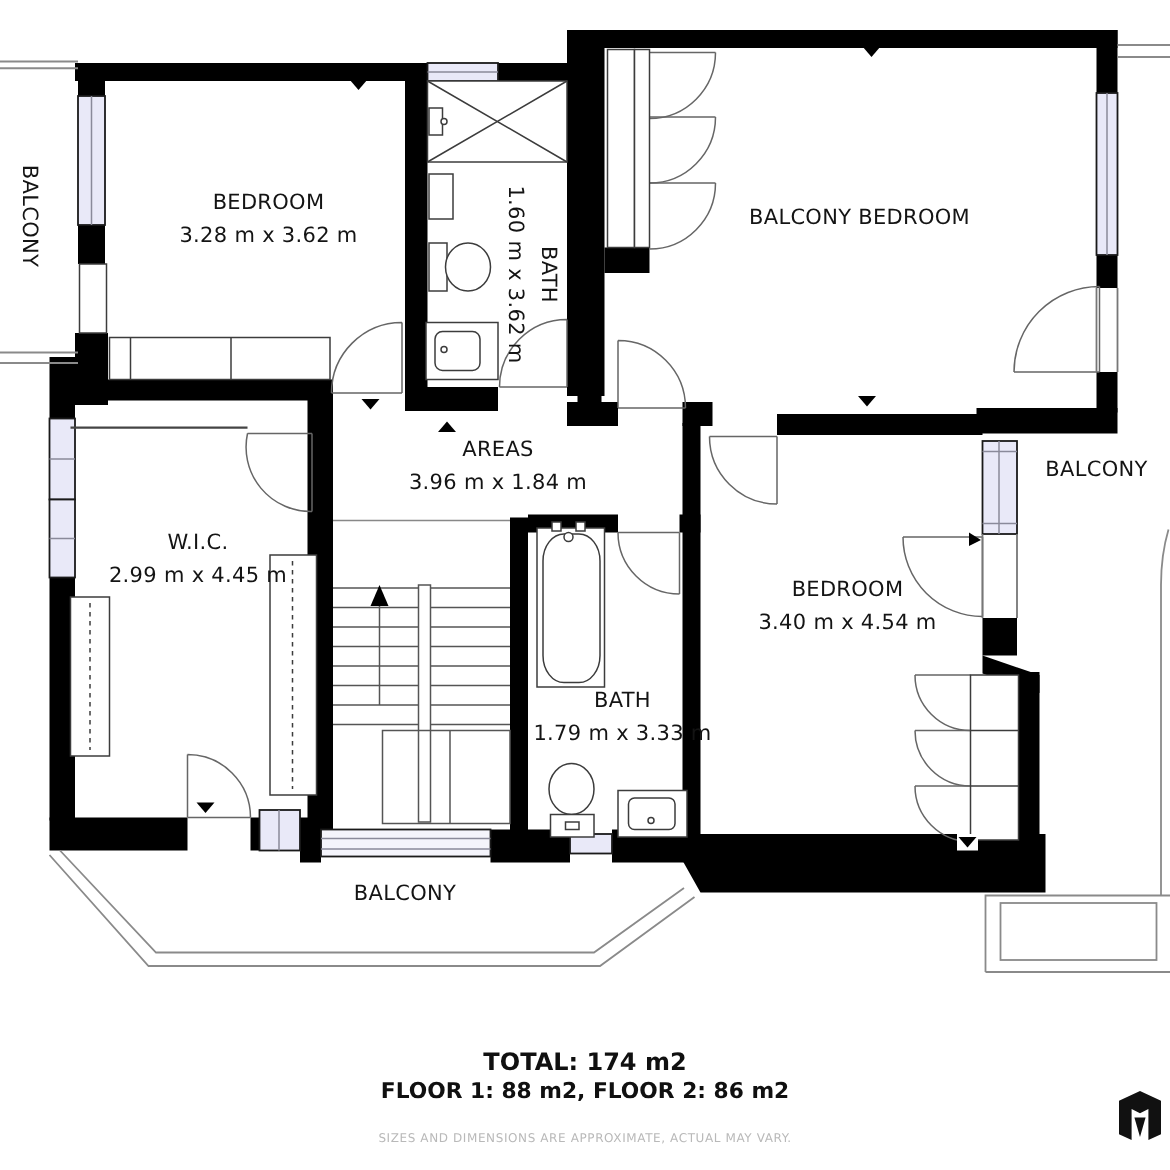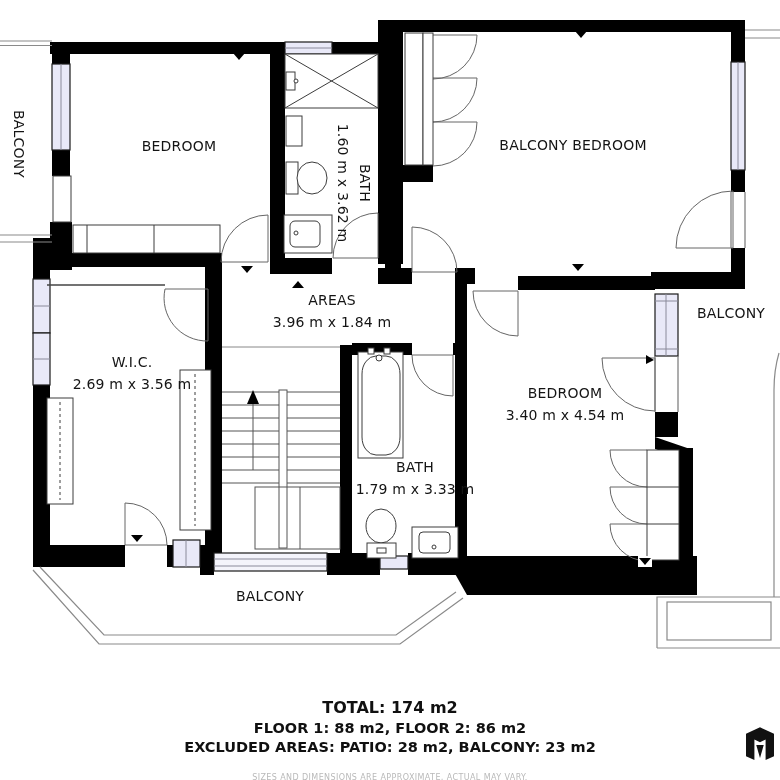--- a/index.html
+++ b/index.html
@@ -193,52 +193,52 @@
     <polygon points="550,556 562,556 556,563"></polygon>
     <rect x="638" y="556" width="14" height="11" fill="#fff"></rect>
     <polygon points="639,558 651,558 645,565"></polygon>
     <polygon points="131,535 143,535 137,542"></polygon>
     <polygon points="646,355 646,364 654,360"></polygon>
   </g>
 </svg>
 
   <div class="rlabel" style="left:179px;top:146px">
     <div>BEDROOM</div>
+    <div>3.28 m x 3.62 m</div>
   </div>
   <div class="rlabel vert" style="left:354px;top:183px">
     <div>BATH</div>
     <div>1.60 m x 3.62 m</div>
   </div>
   <div class="rlabel" style="left:573px;top:145px">
     <div>BALCONY BEDROOM</div>
   </div>
   <div class="rlabel" style="left:332px;top:311px">
     <div>AREAS</div>
     <div>3.96 m x 1.84 m</div>
   </div>
   <div class="rlabel" style="left:132px;top:373px">
     <div>W.I.C.</div>
-    <div>2.69 m x 3.56 m</div>
+    <div>2.99 m x 4.45 m</div>
   </div>
   <div class="rlabel" style="left:565px;top:404px">
     <div>BEDROOM</div>
     <div>3.40 m x 4.54 m</div>
   </div>
   <div class="rlabel" style="left:415px;top:478px">
     <div>BATH</div>
     <div>1.79 m x 3.33 m</div>
   </div>
   <div class="rlabel vert" style="left:19px;top:144px">BALCONY</div>
   <div class="rlabel" style="left:731px;top:313px">BALCONY</div>
   <div class="rlabel" style="left:270px;top:596px">BALCONY</div>
 
   <div class="footer">
     <div class="f-total">TOTAL: 174 m2</div>
     <div class="f-line">FLOOR 1: 88 m2, FLOOR 2: 86 m2</div>
-    <div class="f-line">EXCLUDED AREAS: PATIO: 28 m2, BALCONY: 23 m2</div>
     <div class="f-small">SIZES AND DIMENSIONS ARE APPROXIMATE, ACTUAL MAY VARY.</div>
   </div>
 
   <svg id="logo" width="28" height="38" viewBox="0 0 30 38">
     <path d="M0 7 L15 0 L30 7 L30 31 L21 35 L21 13 L15 16 L9 13 L9 35 L0 31 Z" fill="#111"></path>
     <path d="M11 19 L15 33 L19 19 Z" fill="#111"></path>
   </svg>
 
 </div>
 

